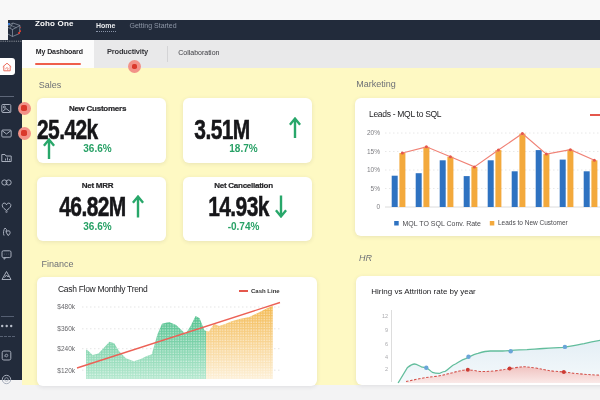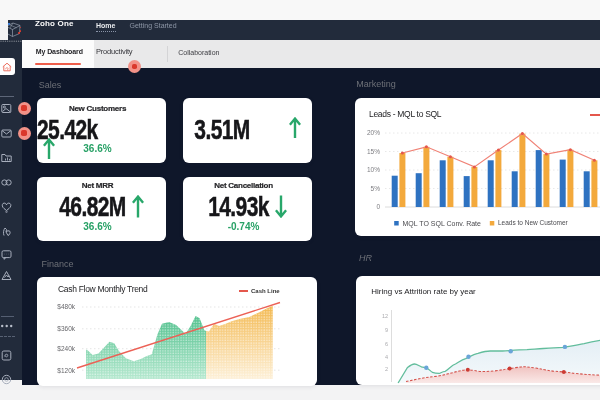--- a/index.html
+++ b/index.html
@@ -17,25 +17,25 @@
   #sidebar{left:0;top:40px;width:22px;height:340px;background:#222b3b;}
   #homebtn{left:-5px;top:18px;width:19.5px;height:17.3px;background:#fff;border-radius:3px;}
   .icon{left:1px;width:11px;height:11px;}
   .marker{width:13px;height:13px;border-radius:50%;background:#f29288;}
   .marker .core{position:absolute;left:3.8px;top:3.8px;width:5.4px;height:5.4px;border-radius:1.8px;background:#da382b;}
   
   #tabbar{left:22px;top:40px;width:578px;height:28px;background:#e9e9ea;}
   #activetab{left:0;top:0;width:71.5px;height:28px;background:#fcfcfc;}
   #tab1t{left:13.8px;top:8.2px;font-size:7px;font-weight:bold;letter-spacing:-.1px;color:#1e1e22;}
   #tab1ul{left:13.4px;top:22.7px;width:45.5px;height:2.2px;background:#ee5e4b;border-radius:1px;}
-  #tab2t{left:74px;top:8.4px;font-size:7.5px;font-weight:normal;letter-spacing:-.2px;color:#35353a;}
+  #tab2t{left:85px;top:8.4px;font-size:7.5px;font-weight:bold;letter-spacing:-.2px;color:#35353a;}
   #tab3t{left:156.2px;top:9.2px;font-size:7px;color:#3b3b40;}
   #tabsep{left:145px;top:6px;width:1px;height:16px;background:#d4d4d6;}
   
-  #content{left:22px;top:68px;width:578px;height:317px;background:#0f172a;}
+  #content{left:22px;top:68px;width:578px;height:317px;background:#fef9c3;}
   .seclabel{font-size:9px;color:#6d7077;}
   .card{background:#fff;border-radius:6px;box-shadow:0 1px 4px rgba(40,40,60,.10);}
   .stitle{left:-4px;width:100%;text-align:center;font-size:8px;font-weight:bold;letter-spacing:-.25px;color:#27272a;-webkit-text-stroke:0.2px #27272a;}
   .svalrow{left:0;width:100%;display:flex;justify-content:center;align-items:flex-start;}
   .sval{font-size:21px;font-weight:bold;color:#161619;-webkit-text-stroke:0.4px #161619;letter-spacing:-0.6px;line-height:1;display:inline-block;transform:scaleY(1.32);transform-origin:50% 55%;}
   .spct{left:-4px;width:100%;text-align:center;font-size:10px;font-weight:bold;color:#28a166;}
   .ctitle{font-size:8.5px;font-weight:normal;letter-spacing:-.3px;color:#1c1c1f;}
 </style>
 </head>
 <body>
@@ -183,20 +183,21 @@
     </div>
     <div class="abs spct" style="top:46.2px;">36.6%</div>
   </div>
   <div class="abs card" style="left:161px;top:29.5px;width:129px;height:65px;">
     <div class="abs svalrow" style="top:21.4px;gap:33px;">
         <span class="sval">3.51M</span>
       <svg width="12" height="21.5" viewBox="0 0 12 21.5" style="margin-left:6px;margin-top:-1.5px;">
           <path d="M6 21 L6 2.6 M0.9 7.8 L6 1.6 L11.1 7.8" fill="none" stroke="#28a76a" stroke-width="2.4"></path>
         </svg>
     </div>
+    <div class="abs spct" style="top:46.2px;">18.7%</div>
   </div>
   <div class="abs card" style="left:15px;top:109px;width:129px;height:63.5px;">
     <div class="abs stitle" style="top:4.6px;">Net MRR</div>
     <div class="abs svalrow" style="top:19.3px;">
         <span class="sval">46.82M</span>
       <svg width="12" height="23" viewBox="0 0 12 23" style="margin-left:6px;margin-top:-1px;">
           <path d="M6 22.5 L6 2.6 M0.9 7.8 L6 1.6 L11.1 7.8" fill="none" stroke="#28a76a" stroke-width="2.4"></path>
         </svg>
     </div>
     <div class="abs spct" style="top:44.5px;">36.6%</div>

